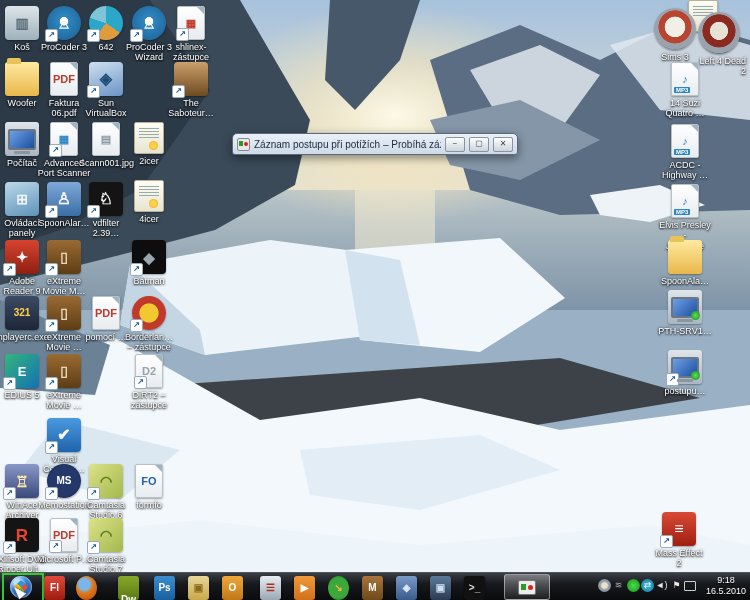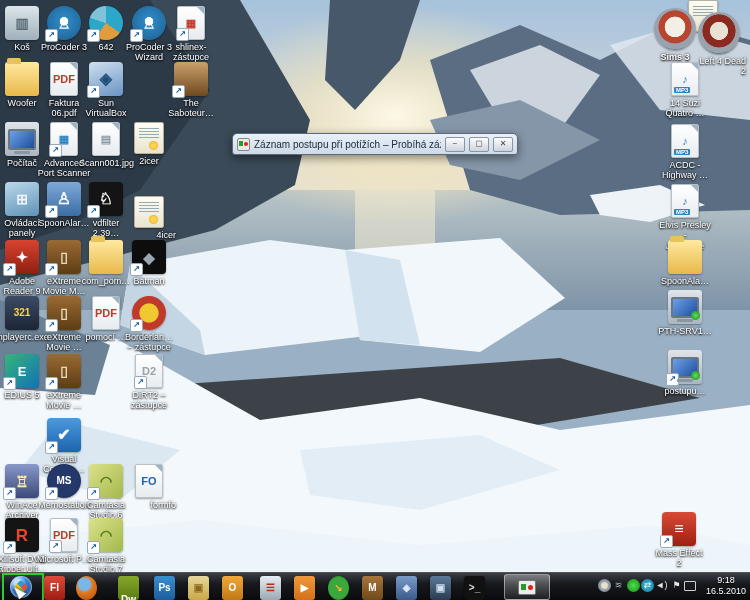--- a/index.html
+++ b/index.html
@@ -279,21 +279,21 @@
   </div>
 
   <div class="dicon" style="left: 79px; top: 182px;">
     <div class="ic" style="background: rgb(20, 20, 20);">
         <span class="glyph" style="color: rgb(255, 255, 255); font-size: 16px;">♘</span>
         <span class="sc">↗</span>
       </div>
     <div class="lbl">vdfilter 2.39…</div>
   </div>
 
-  <div class="dicon" style="left: 122px; top: 196px; text-align: right;">
+  <div class="dicon" style="left: 122px; top: 180px;">
     <div class="ic cert">
         <span class="glyph"></span>
       </div>
     <div class="lbl">4icer</div>
   </div>
 
   <div class="dicon" style="left: -5px; top: 240px;">
     <div class="ic" style="background: linear-gradient(rgb(216, 67, 47), rgb(142, 31, 18));">
         <span class="glyph" style="color: rgb(255, 255, 255); font-size: 14px;">✦</span>
         <span class="sc">↗</span>
@@ -304,26 +304,20 @@
 
   <div class="dicon" style="left: 37px; top: 240px;">
     <div class="ic" style="background: linear-gradient(rgb(154, 106, 51), rgb(93, 61, 21));">
         <span class="glyph" style="color: rgb(232, 217, 184); font-size: 14px;">▯</span>
         <span class="sc">↗</span>
       </div>
     <div class="lbl">eXtreme
 Movie M…</div>
   </div>
 
-  <div class="dicon" style="left: 79px; top: 240px;">
-    <div class="ic folder">
-        <span class="glyph"></span>
-      </div>
-    <div class="lbl">com_pom…</div>
-  </div>
 
   <div class="dicon" style="left: 122px; top: 240px;">
     <div class="ic" style="background: rgb(13, 13, 13);">
         <span class="glyph" style="color: rgb(154, 166, 176); font-size: 15px;">◆</span>
         <span class="sc">↗</span>
       </div>
     <div class="lbl">Batman</div>
   </div>
 
   <div class="dicon" style="left: -5px; top: 296px;">
@@ -413,21 +407,21 @@
 
   <div class="dicon" style="left: 79px; top: 464px;">
     <div class="ic" style="background: linear-gradient(135deg, rgb(220, 226, 138), rgb(163, 184, 76));">
         <span class="glyph" style="color: rgb(90, 122, 26); font-size: 14px;">◠</span>
         <span class="sc">↗</span>
       </div>
     <div class="lbl">Camtasia
 Studio 6</div>
   </div>
 
-  <div class="dicon" style="left: 122px; top: 464px; text-align: right;">
+  <div class="dicon" style="left: 122px; top: 464px;">
     <div class="ic page">
         <span class="glyph" style="color: rgb(31, 100, 173);">FO</span>
       </div>
     <div class="lbl">formfo</div>
   </div>
 
   <div class="dicon" style="left: -5px; top: 518px;">
     <div class="ic" style="background: rgb(20, 20, 20);">
         <span class="glyph" style="color: rgb(232, 69, 42); font-size: 17px;">R</span>
         <span class="sc">↗</span>
@@ -454,21 +448,21 @@
   </div>
 
 
   <div class="dicon" style="left: 676px; top: 0px;">
     <div class="ic cert">
         <span class="glyph"></span>
       </div>
     <div class="lbl"></div>
   </div>
 
-  <div class="dicon" style="left: 648px; top: 8px; font-weight: bold;">
+  <div class="dicon" style="left: 648px; top: 8px;">
     <div class="ic round" style="background: radial-gradient(circle at 50% 45%, rgb(242, 239, 230) 32%, rgb(184, 69, 47) 34%, rgb(184, 69, 47) 52%, rgb(154, 162, 173) 54%, rgb(154, 162, 173) 70%, rgb(123, 136, 148) 72%); width: 42px; height: 42px;">
         <span class="glyph" style="color: rgb(255, 255, 255); font-size: 12px;"></span>
       </div>
     <div class="lbl">Sims 3</div>
   </div>
 
   <div class="dicon" style="left: 692px; top: 12px; text-align: right;">
     <div class="ic round" style="background: radial-gradient(circle at 50% 45%, rgb(232, 226, 212) 28%, rgb(138, 42, 32) 30%, rgb(138, 42, 32) 52%, rgb(154, 162, 173) 54%, rgb(154, 162, 173) 70%, rgb(107, 120, 132) 72%); width: 42px; height: 42px;">
         <span class="glyph" style="color: rgb(255, 255, 255); font-size: 12px;"></span>
       </div>

